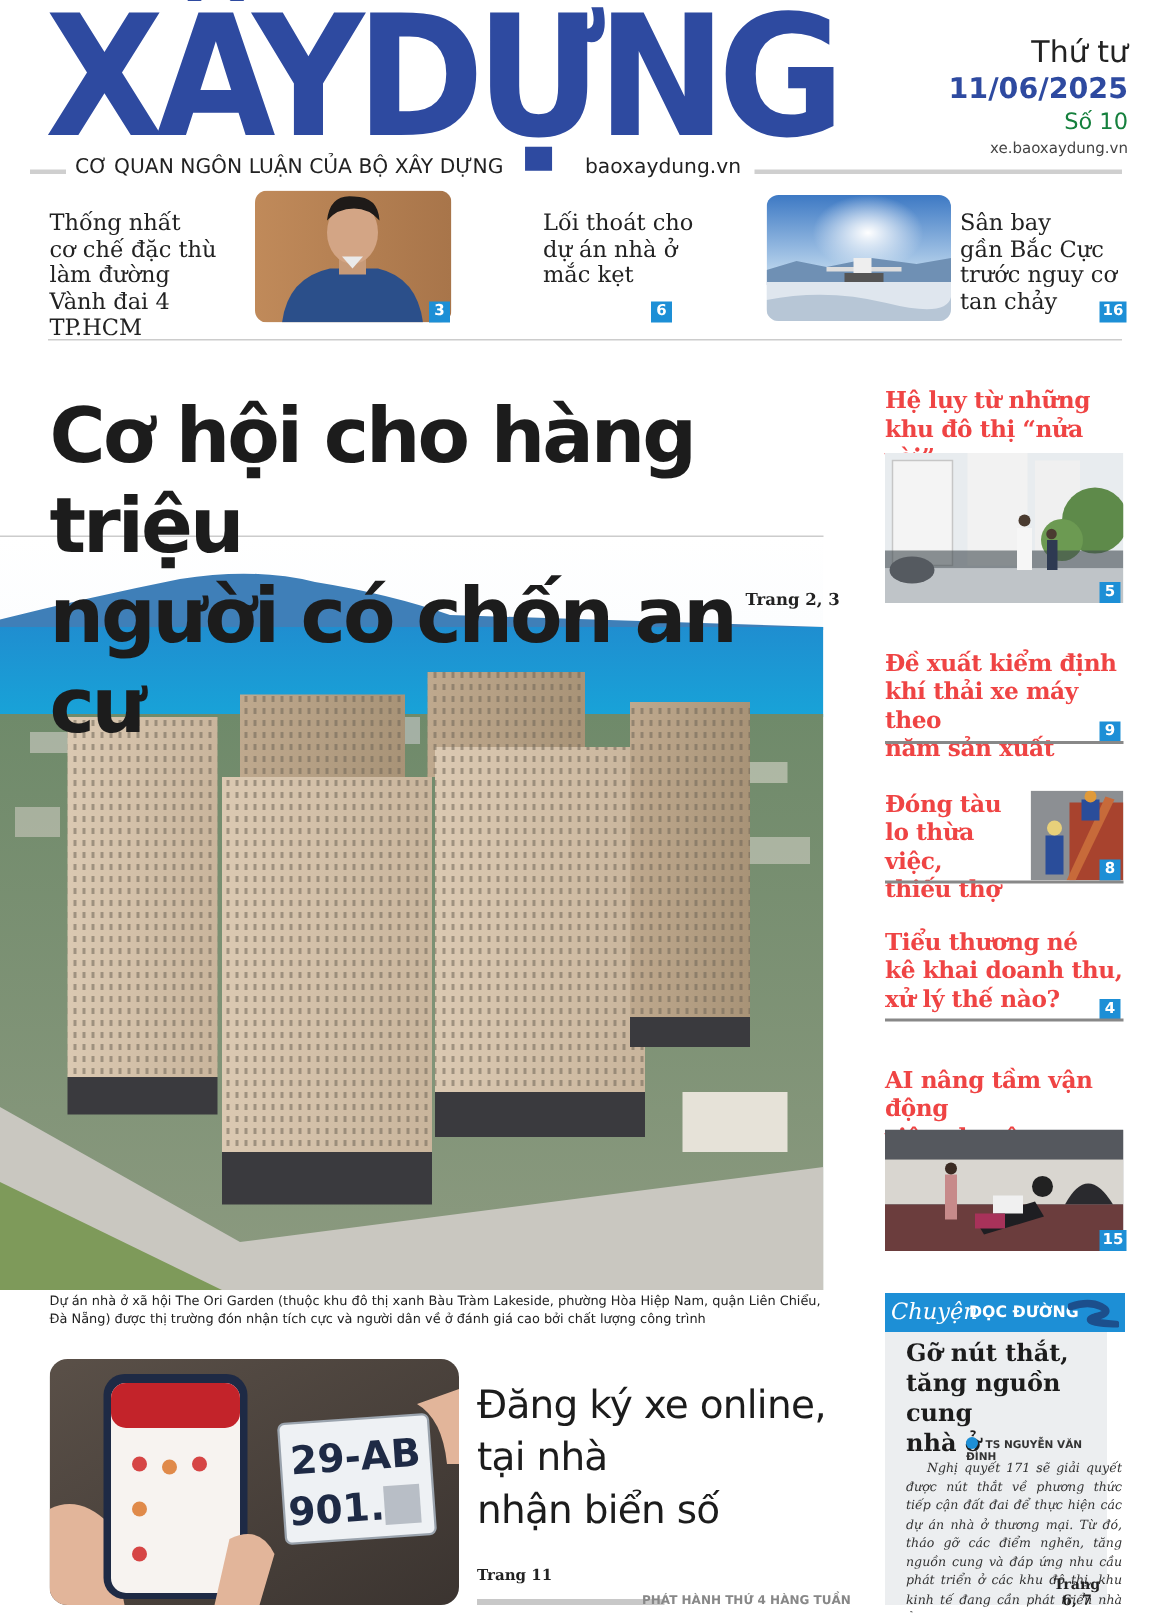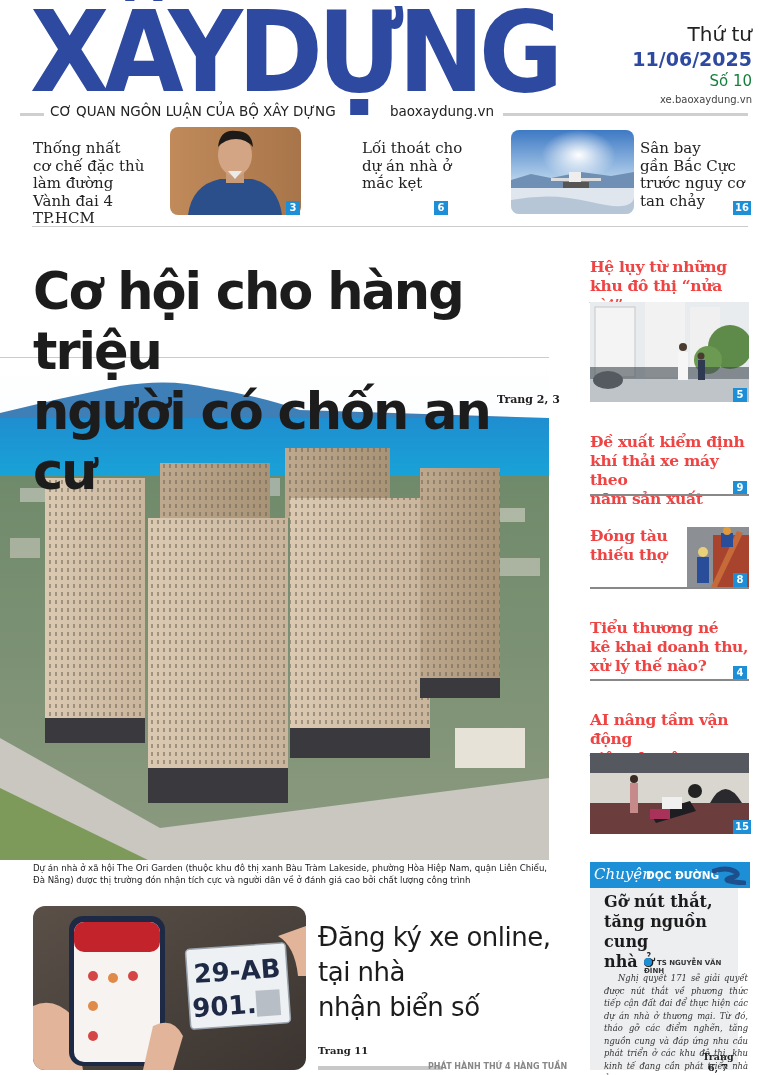--- a/index.html
+++ b/index.html
@@ -305,20 +305,21 @@
     <div>khí thải xe máy theo</div>
     <div>năm sản xuất</div>
   </div>
 </div>
 <div class="badge" style="left:733px; top:481px;">9</div>
 <div class="side-rule" style="left:590px; top:494px; width:159px;"></div>
 
 <div class="side-item" style="top:526px; width:100px;">
   <div class="side-title">
     <div>Đóng tàu</div>
+    <div>lo thừa việc,</div>
     <div>thiếu thợ</div>
   </div>
 </div>
 <div class="side-photo" style="left:687px; top:527px; width:62px; height:60px;">
   <svg width="62" height="60" viewBox="0 0 62 60">
     <rect width="62" height="60" fill="#8c8f93"></rect>
     <rect x="26" y="8" width="36" height="52" fill="#a8432e"></rect>
     <path d="M24 60 L50 4 L56 6 L30 60Z" fill="#c76a3a"></path>
     <rect x="10" y="30" width="12" height="26" fill="#2a4d9a"></rect>
       <circle cx="16" cy="25" r="5" fill="#e8d07a"></circle>

